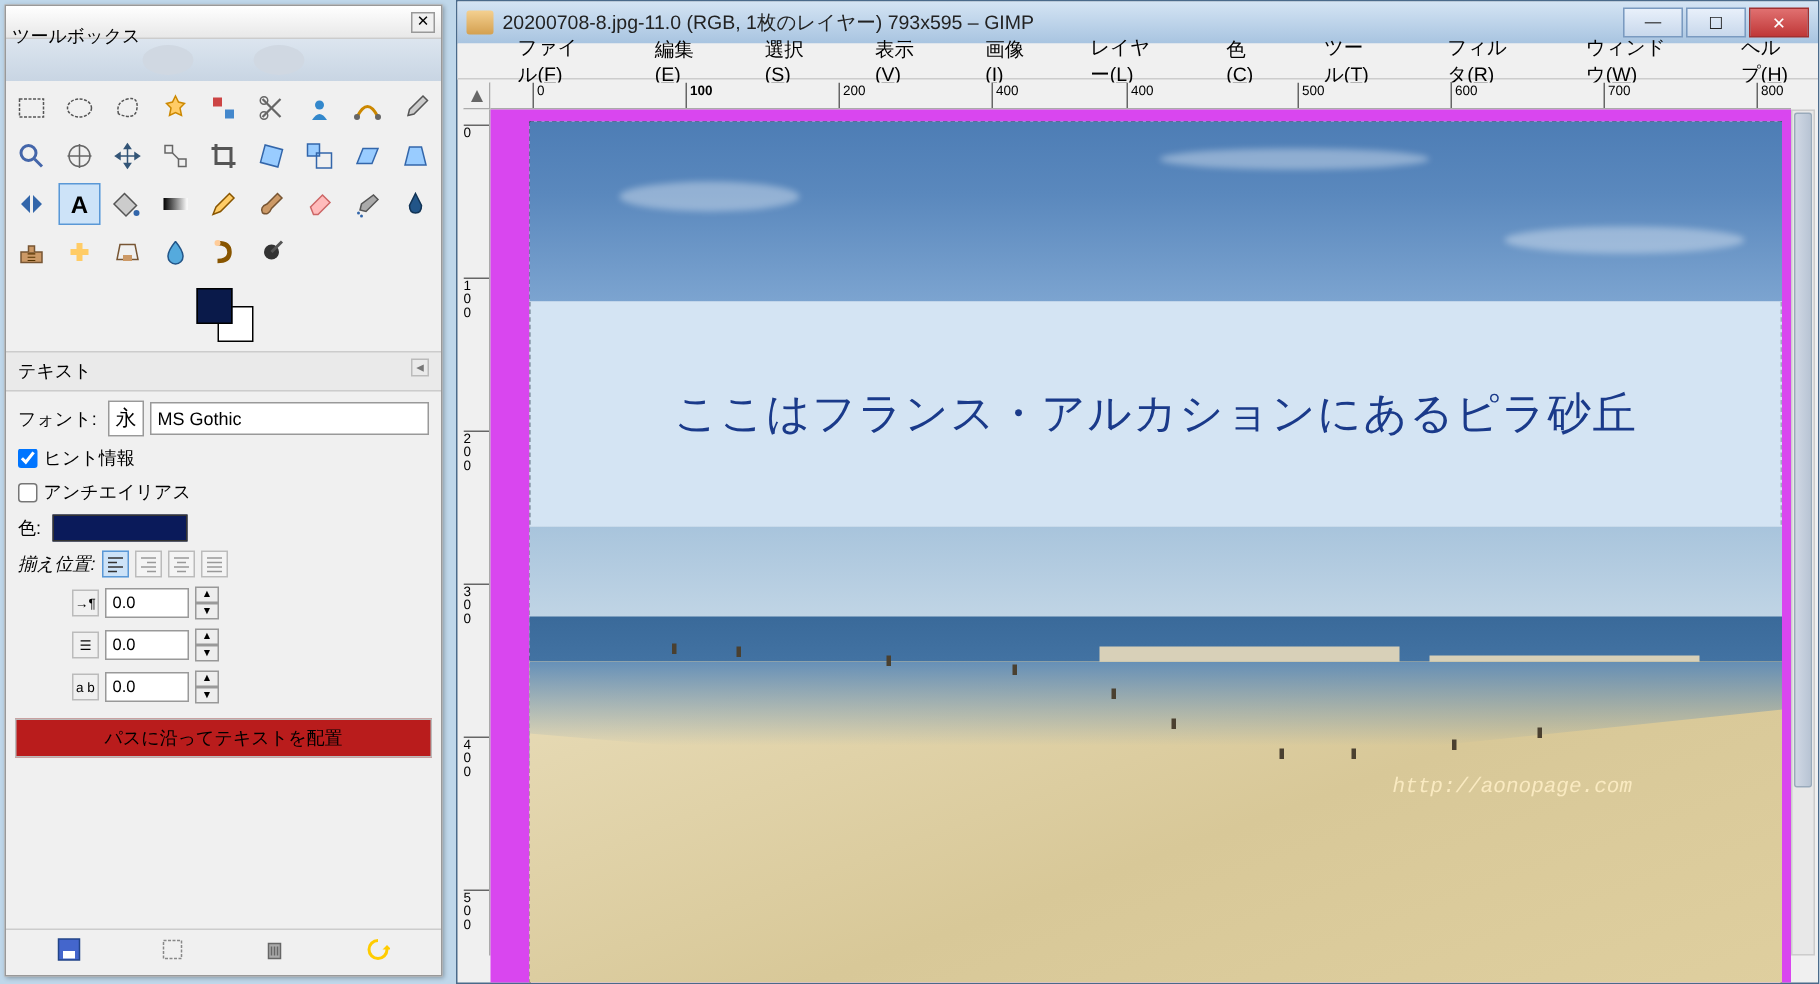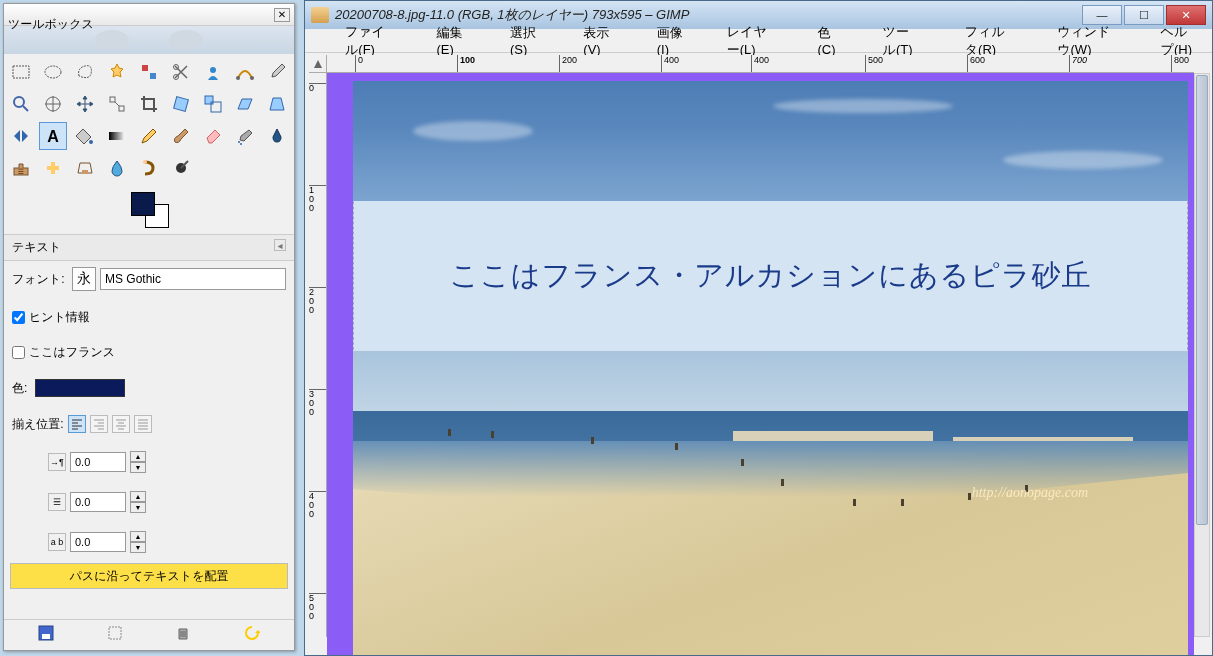--- a/index.html
+++ b/index.html
@@ -19,85 +19,85 @@
 .tool svg { width:20px; height:20px; }
 
 .fgbg-row { display:flex; justify-content:center; padding: 6px; }
 .fgbg { position:relative; width:44px; height:36px; }
 .fgbg .fg { position:absolute; left:4px; top:0; width:24px; height:24px; background:#0a1a4a; border:1px solid #000; }
 .fgbg .bg { position:absolute; left:18px; top:12px; width:24px; height:24px; background:#fff; border:1px solid #000; }
 
 .section-hdr { background:#eaeaea; padding:4px 8px; font-size:12px; border-top:1px solid #ccc; border-bottom:1px solid #ccc; display:flex; justify-content:space-between; }
 .section-hdr .dock { font-size:10px; color:#777; border:1px solid #bbb; width:12px; height:12px; display:flex; align-items:center; justify-content:center; }
 
-.opts { padding: 6px 8px; display:flex; flex-direction:column; gap:18px; font-size:12px; }
+.opts { padding: 6px 8px; display:flex; flex-direction:column; gap:6px; font-size:12px; }
 .row { display:flex; align-items:center; gap:4px; }
 .row label.lbl { width: 56px; }
 .font-btn { width:24px; height:24px; border:1px solid #999; background:#fff; display:flex; align-items:center; justify-content:center; font-size:14px; cursor:pointer; }
 .font-input { flex:1; height:22px; border:1px solid #999; padding:0 4px; font-size:12px; }
 .size-input { flex:1; height:22px; border:1px solid #999; padding:0 4px; font-size:12px; }
 .spin { width:16px; display:flex; flex-direction:column; }
 .spin button { height:11px; border:1px solid #999; background:#eee; font-size:7px; line-height:1; cursor:pointer; }
 .unit-sel { width:90px; height:22px; border:1px solid #999; background:#fff; font-size:12px; }
 
 .chk { display:flex; align-items:center; gap:4px; }
 .chk input { width:13px; height:13px; }
 
 .color-row { display:flex; align-items:center; gap:8px; }
 .color-sw { width:90px; height:18px; background:#0a1a5a; border:1px solid #333; cursor:pointer; }
 
-.align-row { display:flex; align-items:center; gap:4px; }
+.align-row { display:flex; align-items:center; gap:4px;font-style:italic; }
 .align-btn { width:18px; height:18px; border:1px solid #bbb; background:#f4f4f4; cursor:pointer; display:flex; align-items:center; justify-content:center; }
 .align-btn.on { background:#cde3f8; border-color:#5a98d6; }
 
 .num-row { display:flex; align-items:center; gap:4px; padding-left:36px; }
 .num-row .ico { width:18px; height:18px; border:1px solid #bbb; display:flex; align-items:center; justify-content:center; font-size:9px; }
 .num-row input { width:56px; height:20px; border:1px solid #999; padding:0 4px; font-size:11px; }
 
-.wide-btn { margin: 4px 6px; height:26px; border:1px solid #bbb; background:#fde047; cursor:pointer; display:flex; align-items:center; justify-content:center; font-size:12px; }
+.wide-btn { margin: 4px 6px; height:26px; border:1px solid #bbb; background:#b91c1c; cursor:pointer; display:flex; align-items:center; justify-content:center; font-size:12px; }
 
 .bottom-bar { position:absolute; bottom:4px; left:0; right:0; display:flex; justify-content:space-around; padding:4px 8px; border-top:1px solid #ccc; }
 .bottom-bar .b { width:18px; height:18px; cursor:pointer; display:flex; align-items:center; justify-content:center; }
 
 
 .gimp-win { position:absolute; left:304px; top:0; width:909px; height:656px; background:#f0f0f0; border:1px solid #4a6a8a; }
 .win-title { height:28px; background: linear-gradient(#d4e4f4,#a8c4e0); display:flex; align-items:center; padding:0 6px; font-size:13px; color:#222; }
 .win-title .ico { width:18px; height:16px; margin-right:6px; background:linear-gradient(#f4d090,#d4a050); border-radius:2px; }
-.win-title .t { flex:1;font-style:italic; }
+.win-title .t { flex:1; }
 .win-btns { display:flex; gap:2px; }
 .win-btn { width:40px; height:20px; border:1px solid #7a9ac0; background:linear-gradient(#e8f0fa,#c8d8ec); display:flex; align-items:center; justify-content:center; cursor:pointer; font-size:11px; }
 .win-btn.close { background:linear-gradient(#e07070,#c03838); color:#fff; border-color:#a03030; }
 
 .menubar { height:24px; background:#f0f0f0; border-bottom:1px solid #ccc; display:flex; align-items:center; padding:0 4px; font-size:13px; }
 .menubar .mi { padding:3px 8px; cursor:pointer;margin-left:28px; }
 .menubar .mi u { text-decoration: underline; }
 
 .ruler-h { position:absolute; left:22px; top:54px; right:18px; height:18px; background:#f0f0f0; border-bottom:1px solid #aaa; font-size:9px; overflow:hidden; }
 .ruler-h .tick { position:absolute; top:0; height:18px; border-left:1px solid #666; padding-left:2px; }
 .ruler-v { position:absolute; left:4px; top:72px; width:18px; bottom:18px; background:#f0f0f0; border-right:1px solid #aaa; font-size:9px; overflow:hidden; }
 .ruler-v .tick { position:absolute; left:0; width:18px; border-top:1px solid #666; }
 .ruler-v .tickl { font-size:9px; line-height:1; }
 
-.canvas-area { position:absolute; left:22px; top:72px; right:18px; bottom:0; background:#8b5cf6; overflow:hidden; }
+.canvas-area { position:absolute; left:22px; top:72px; right:18px; bottom:0; background:#d946ef; overflow:hidden; }
 .canvas { position:absolute; left:26px; top:8px; width:835px; height:620px; background:#fff; outline:1px dashed #000; outline-offset:-1px; }
 
 .scrollbar-v { position:absolute; right:2px; top:72px; width:16px; bottom:18px; background:#e8e8e8; border:1px solid #ccc; }
 .scrollbar-v .thumb { position:absolute; left:1px; right:1px; top:1px; height:80%; background:linear-gradient(90deg,#d0d8e4,#b8c4d4); border:1px solid #9ab; border-radius:2px; }
 
 
 .sky1 { position:absolute; left:0; top:0; right:0; height:120px; background:linear-gradient(#4d7db5 0%, #5a88bd 40%, #7ca4d0 100%); }
 .cloud { position:absolute; background:rgba(255,255,255,.35); border-radius:50%; filter:blur(2px); }
 .band { position:absolute; left:0; top:120px; right:0; height:150px; background:rgba(200,220,240,.78); display:flex; align-items:center; justify-content:center; }
 .band-text { font-size:29px; color:#1a3a8a; font-family:"MS Gothic", sans-serif; letter-spacing:1px; white-space:nowrap; }
 .sky2 { position:absolute; left:0; top:270px; right:0; height:80px; background:linear-gradient(#a8c4dc 0%, #c8dae8 100%); }
 .sea { position:absolute; left:0; top:330px; right:0; height:100px; background:linear-gradient(#3a6a9a 0%, #4878a8 50%, #5888b8 100%); }
 .sandbar { position:absolute; top:350px; height:12px; background:#d8d0b8; }
 .sand { position:absolute; left:0; top:360px; right:0; bottom:0; background:linear-gradient(160deg,#e8dcb8 0%, #d8c898 50%, #e0d0a0 100%); }
 .sand::before { content:""; position:absolute; left:0; top:0; right:0; height:80px; background:linear-gradient(180deg, rgba(88,136,184,.9), rgba(88,136,184,0) 70%); clip-path: polygon(0 0, 100% 0, 100% 40%, 45% 100%, 0 60%); }
-.watermark { position:absolute; right:100px; top:404px; color:rgba(255,240,200,.85); font-style:italic; font-size:14px; font-family:Liberation Serif, serif; }
+.watermark { position:absolute; right:100px; top:436px; color:rgba(255,240,200,.85); font-style:italic; font-size:14px; font-family:Liberation Mono, monospace; }
 .person { position:absolute; width:3px; height:7px; background:#4a4030; }
 
 .rc { position:absolute; left:4px; top:54px; width:18px; height:18px; background:#f0f0f0; border-right:1px solid #aaa; border-bottom:1px solid #aaa; display:flex; align-items:center; justify-content:center; }
 </style>
 </head>
 <body>
 
 <div class="toolbox">
   <div class="tb-title">
     <span>ツールボックス</span>
@@ -323,21 +323,21 @@
       <div class="font-btn">永</div>
       <input class="font-input" value="MS Gothic" style="">
     </div>
 
     <label class="chk">
         <input type="checkbox" checked="" style="">
         <span>ヒント情報</span>
       </label>
     <label class="chk">
         <input type="checkbox" style="">
-        <span>ここはフランス</span>
+        <span>アンチエイリアス</span>
       </label>
 
     <div class="color-row">
       <span>色:</span>
       <div class="color-sw"></div>
     </div>
 
     <div class="align-row">
       <span>揃え位置:</span>
       <div class="align-btn on">
@@ -448,21 +448,21 @@
     </div>
 
   <div class="ruler-h" id="rulerh">
       <div class="tick" style="left: 28px;">0</div>
       <div class="tick" style="left: 130px; font-weight: bold;">100</div>
       <div class="tick" style="left: 232px;">200</div>
       <div class="tick" style="left: 334px;">400</div>
       <div class="tick" style="left: 424px;">400</div>
       <div class="tick" style="left: 538px;">500</div>
       <div class="tick" style="left: 640px;">600</div>
-      <div class="tick" style="left: 742px; font-style: italic;">700</div>
+      <div class="tick" style="left: 742px;">700</div>
       <div class="tick" style="left: 844px;">800</div>
     </div>
   <div class="ruler-v" id="rulerv">
       <div class="tick" style="top: 10px;">
         <div class="tickl">0</div>
       </div>
       <div class="tick" style="top: 112px;">
         <div class="tickl">1</div>
         <div class="tickl">0</div>
         <div class="tickl">0</div>

